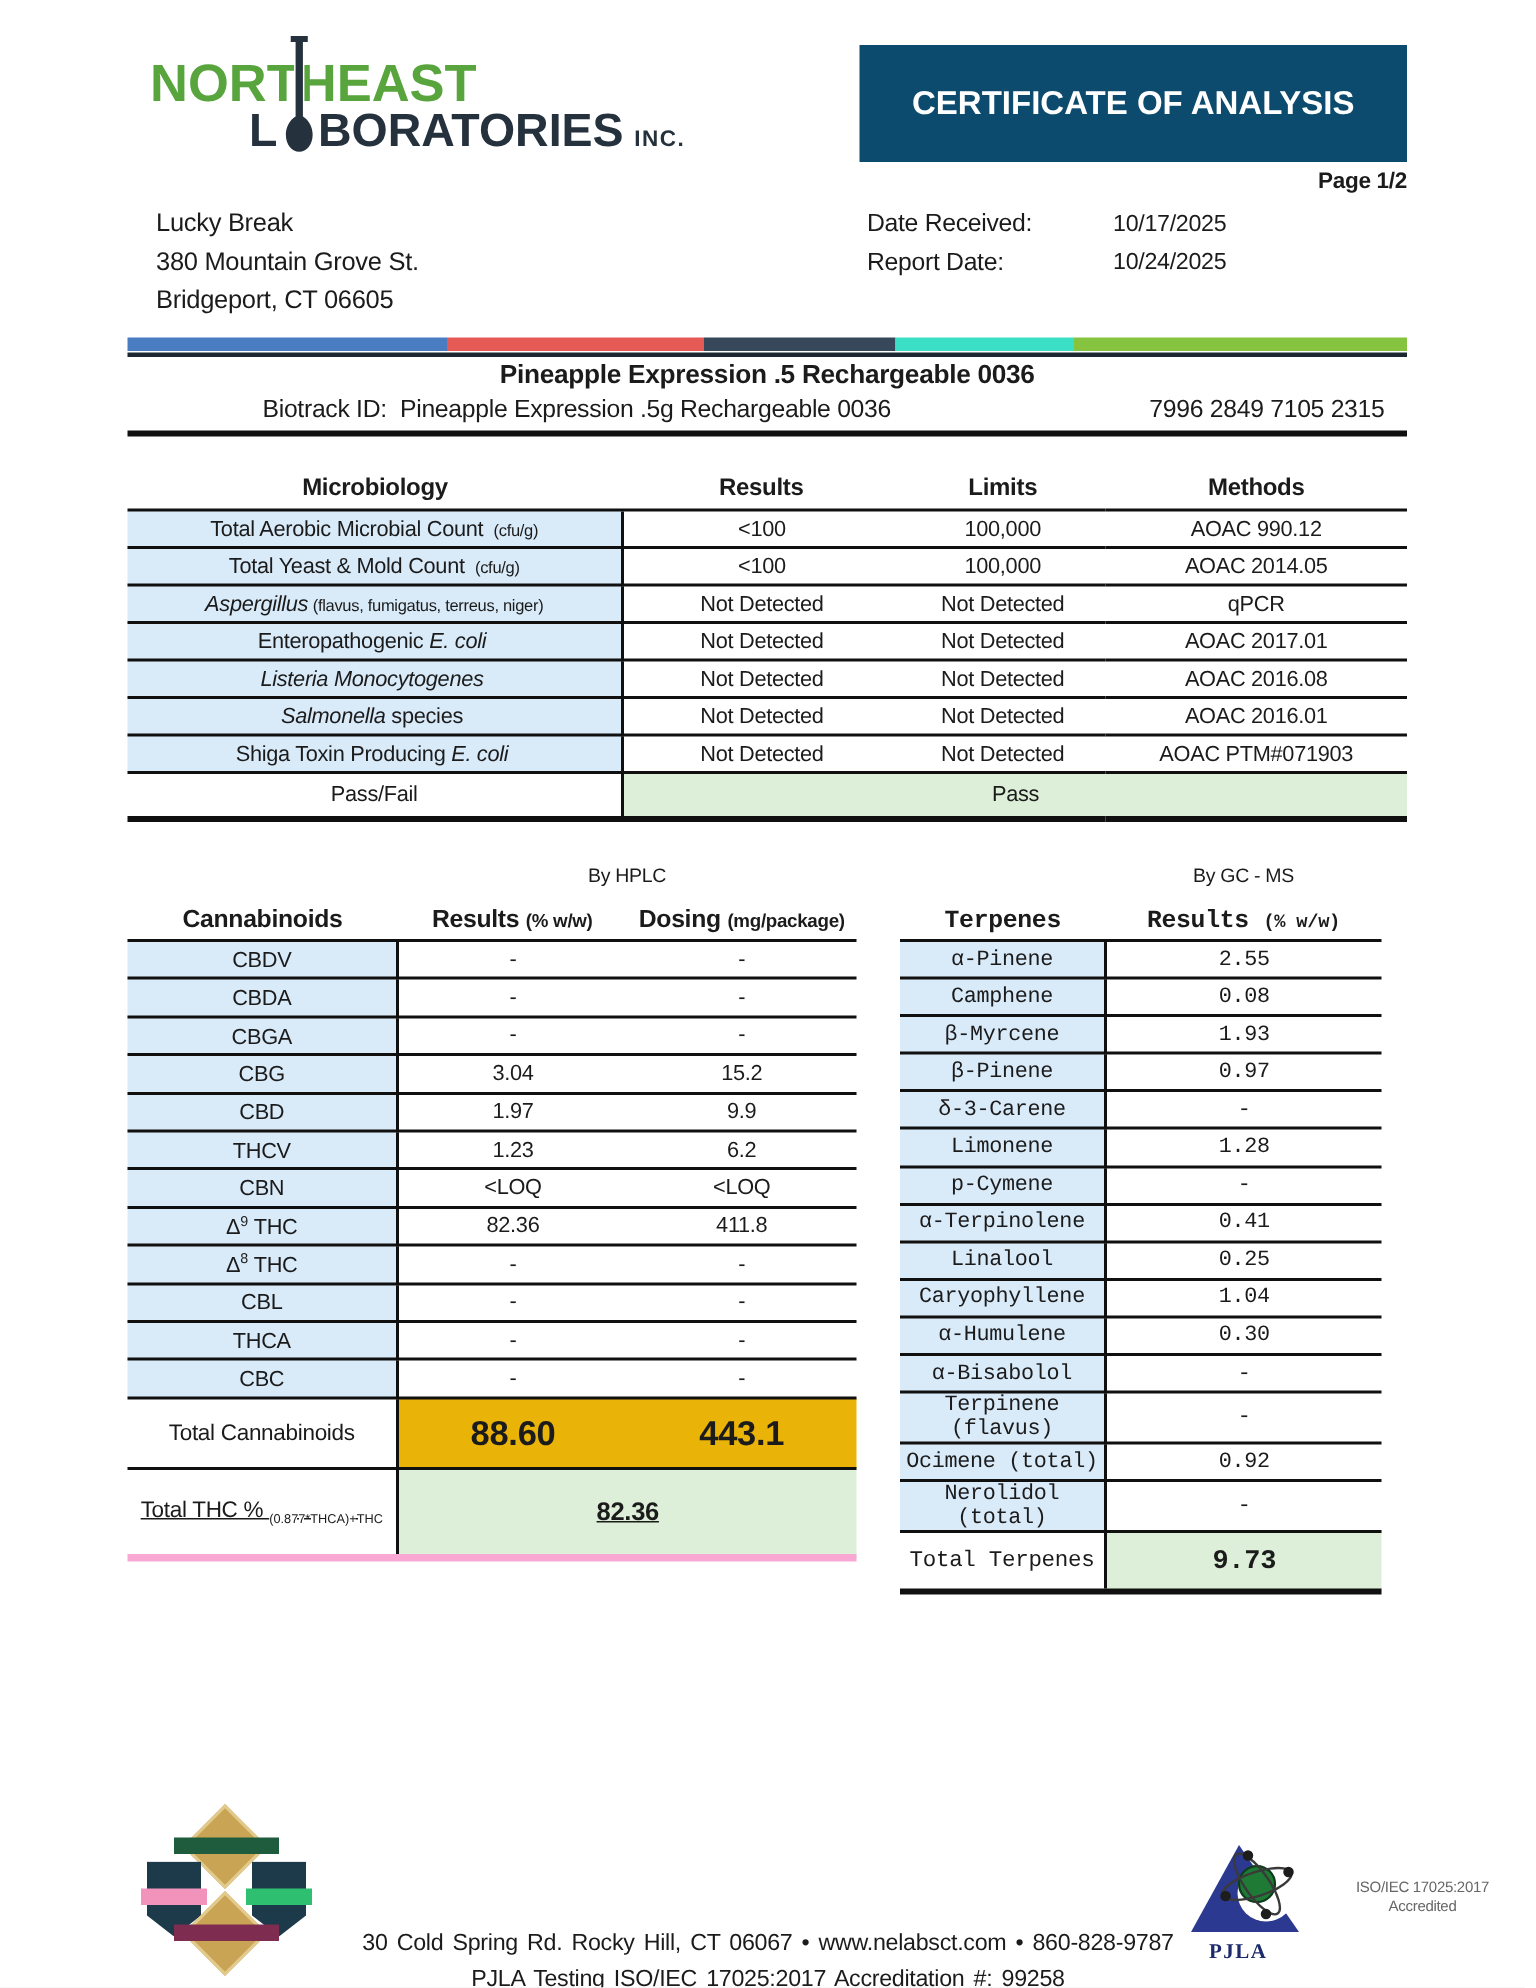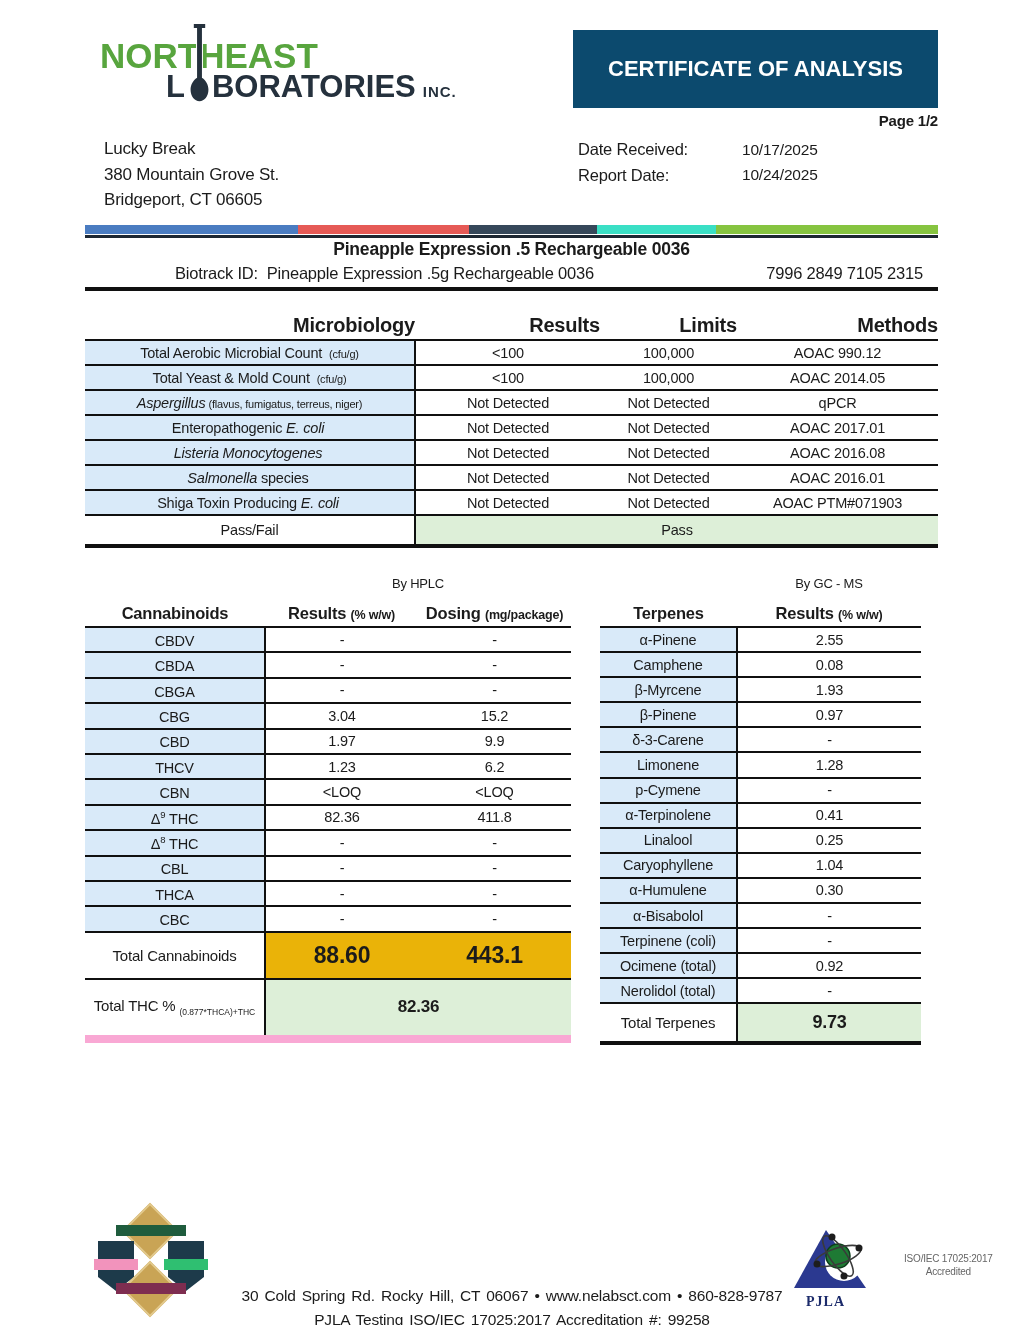--- a/index.html
+++ b/index.html
@@ -42,21 +42,21 @@
   
   table { border-collapse:collapse; table-layout:fixed; }
   th, td { text-align:center; vertical-align:middle; }
   .small { font-size:11px; margin-left:3px; }
   .it { font-style:italic; }
   sup { font-size:9.5px; }
 
   
   .micro { position:absolute; left:85px; top:312px; width:853px; font-size:14.5px; }
   .micro col.c1 { width:330px; } .micro col.c2 { width:185px; } .micro col.c3 { width:137px; } .micro col.c4 { width:201px; }
-  .micro th { font-size:20px; font-weight:bold; height:28px; border-bottom:2px solid #101010;text-align:right; }
+  .micro th { font-size:16px; font-weight:bold; height:28px; border-bottom:2px solid #101010; }
   .micro td { height:25px; border-bottom:2px solid #101010; }
   .micro td.name { background:#D9EAF9; border-right:2px solid #101010; }
   .micro tr.passrow td { height:31px; border-bottom:4px solid #101010; }
   .micro tr.passrow td.name { background:#ffffff; }
   .micro td.pass { background:#DDEFD8; }
 
   
   .method-label { position:absolute; top:576px; font-size:13px; text-align:center; }
   .ml-hplc { left:265px; width:306px; }
   .ml-gcms { left:737px; width:184px; }
@@ -64,27 +64,27 @@
   
   .cannab { position:absolute; left:85px; top:600px; width:486px; font-size:14.5px; }
   .cannab col.c1 { width:180px; } .cannab col.c2 { width:153px; } .cannab col.c3 { width:153px; }
   .cannab th { font-size:16.5px; font-weight:bold; height:27px; border-bottom:2px solid #101010; }
   .cannab th .unit { font-size:12.5px; }
   .cannab td { height:25.4px; border-bottom:2px solid #101010; }
   .cannab td.name { background:#D9EAF9; border-right:2px solid #101010; }
   .cannab tr.totalrow td { height:47px; }
   .cannab tr.totalrow td.name { background:#ffffff; font-size:15px; }
   .cannab tr.totalrow td.val { background:#eab308; font-weight:bold; font-size:23px; }
-  .cannab tr.thcrow td { height:60px; border-bottom:8px solid #f9a8d4; }
+  .cannab tr.thcrow td { height:60px; border-bottom:5px solid #f9a8d4;text-decoration:underline; }
   .cannab tr.thcrow td.name { background:#ffffff; font-size:15px; }
   .cannab tr.thcrow td.val { background:#DDEFD8; font-weight:bold; font-size:17px; }
   .sub-formula { font-size:8.5px; vertical-align:sub; letter-spacing:0; }
 
   
-  .terp { position:absolute; left:600px; top:600px; width:321px; font-size:14.5px; }
+  .terp { position:absolute; left:600px; top:600px; width:321px; font-size:14.5px;font-family:Liberation Mono, monospace; }
   .terp col.c1 { width:137px; } .terp col.c2 { width:184px; }
   .terp th { font-size:16.5px; font-weight:bold; height:27px; border-bottom:2px solid #101010; }
   .terp th .unit { font-size:12.5px; }
   .terp td { height:25.1px; border-bottom:2px solid #101010; }
   .terp td.name { background:#D9EAF9; border-right:2px solid #101010; }
   .terp tr.totalrow td { height:40px; border-bottom:4px solid #101010;margin-top:43px; }
   .terp tr.totalrow td.name { background:#ffffff; font-size:15px; }
   .terp tr.totalrow td.val { background:#DDEFD8; font-weight:bold; font-size:18px; }
 
   
@@ -367,21 +367,21 @@
         </tr>
       <tr>
           <td class="name">α-Humulene</td>
           <td>0.30</td>
         </tr>
       <tr>
           <td class="name">α-Bisabolol</td>
           <td>-</td>
         </tr>
       <tr>
-          <td class="name">Terpinene (coli)</td>
+          <td class="name">Terpinene (flavus)</td>
           <td>-</td>
         </tr>
       <tr>
           <td class="name">Ocimene (total)</td>
           <td>0.92</td>
         </tr>
       <tr>
           <td class="name">Nerolidol (total)</td>
           <td>-</td>
         </tr>

